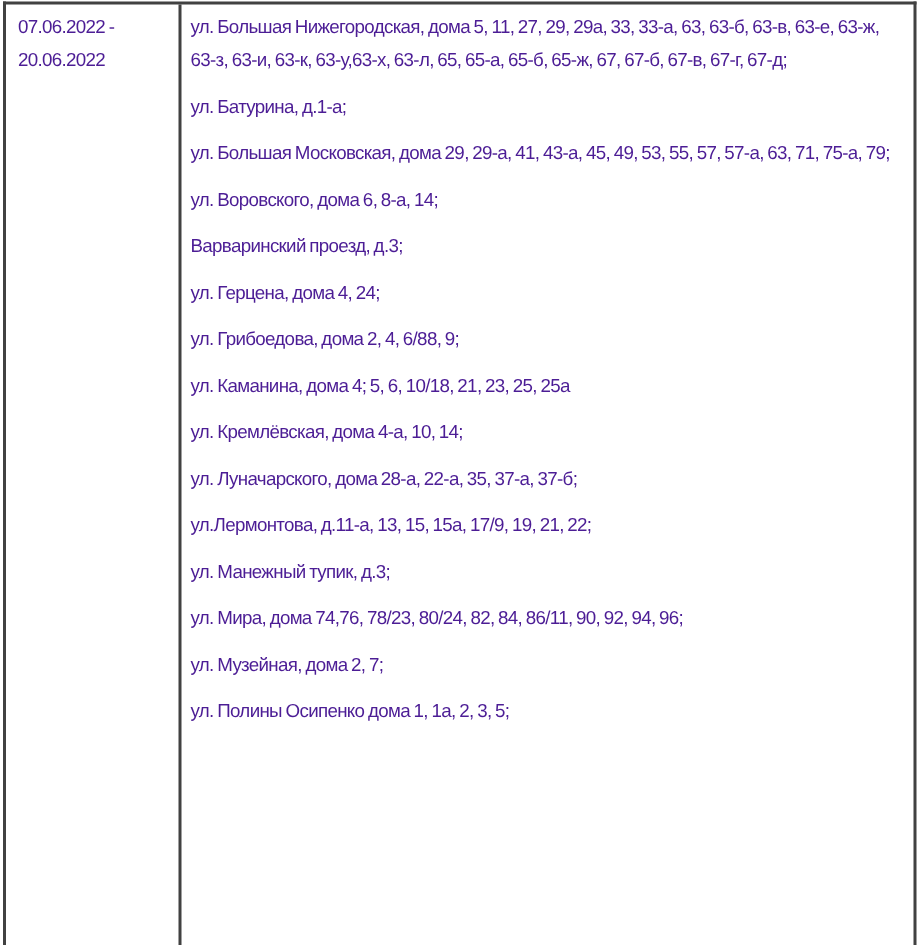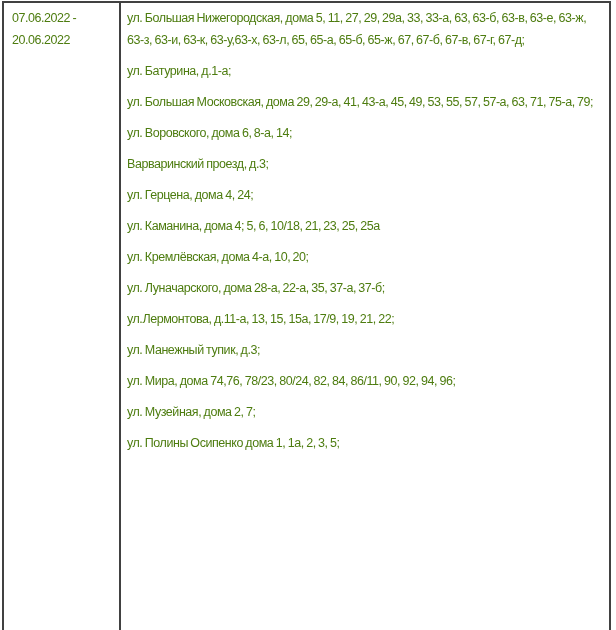--- a/index.html
+++ b/index.html
@@ -37,42 +37,43 @@
     box-sizing: border-box;
     padding: 5px 8px 10px 6px;
   }
   .date-cell p,
   .addr-cell p {
     margin: 0 0 9.5px 0;
     font-size: 12.5px;
     line-height: 21.5px;
     letter-spacing: -0.45px;
     word-spacing: -0.6px;
-    color: #4d7c0f;
+    color: #4c1d95;
   }
 </style>
 </head>
 <body>
 
 <div class="table-wrap">
   <div class="schedule-table">
 
     <div class="date-cell">
       <p>07.06.2022 - 20.06.2022</p>
     </div>
 
     <div class="addr-cell">
       <p>ул. Большая Нижегородская, дома 5, 11, 27, 29, 29а, 33, 33-а, 63, 63-б, 63-в, 63-е, 63-ж, 63-з, 63-и, 63-к, 63-у,63-х, 63-л, 65, 65-а, 65-б, 65-ж, 67, 67-б, 67-в, 67-г, 67-д;</p>
       <p>ул. Батурина, д.1-а;</p>
       <p>ул. Большая Московская, дома 29, 29-а, 41, 43-а, 45, 49, 53, 55, 57, 57-а, 63, 71, 75-а, 79;</p>
       <p>ул. Воровского, дома 6, 8-а, 14;</p>
       <p>Варваринский проезд, д.3;</p>
       <p>ул. Герцена, дома 4, 24;</p>
+      <p>ул. Грибоедова, дома 2, 4, 6/88, 9;</p>
       <p>ул. Каманина, дома 4; 5, 6, 10/18, 21, 23, 25, 25а</p>
-      <p>ул. Кремлёвская, дома 4-а, 10, 20;</p>
+      <p>ул. Кремлёвская, дома 4-а, 10, 14;</p>
       <p>ул. Луначарского, дома 28-а, 22-а, 35, 37-а, 37-б;</p>
       <p>ул.Лермонтова, д.11-а, 13, 15, 15а, 17/9, 19, 21, 22;</p>
       <p>ул. Манежный тупик, д.3;</p>
       <p>ул. Мира, дома 74,76, 78/23, 80/24, 82, 84, 86/11, 90, 92, 94, 96;</p>
       <p>ул. Музейная, дома 2, 7;</p>
       <p>ул. Полины Осипенко дома 1, 1а, 2, 3, 5;</p>
     </div>
 
   </div>
 </div>

